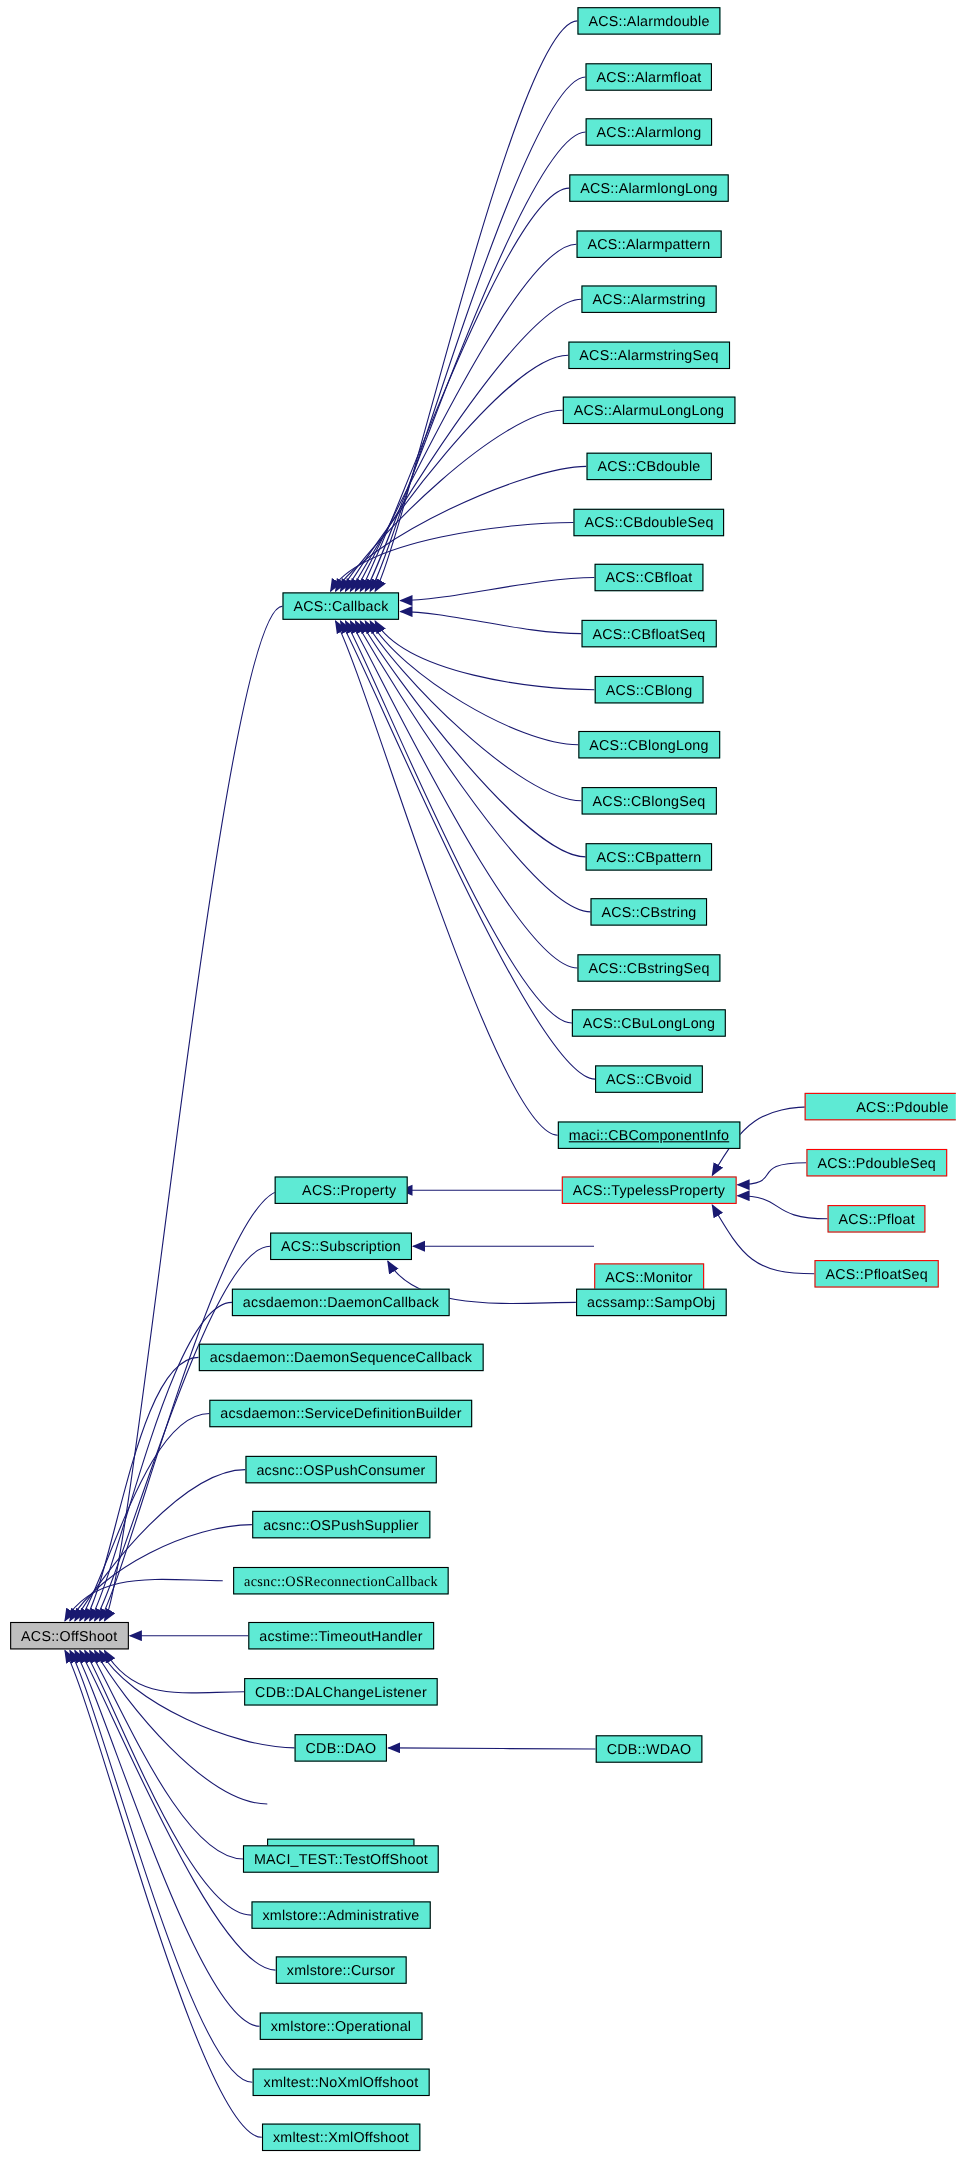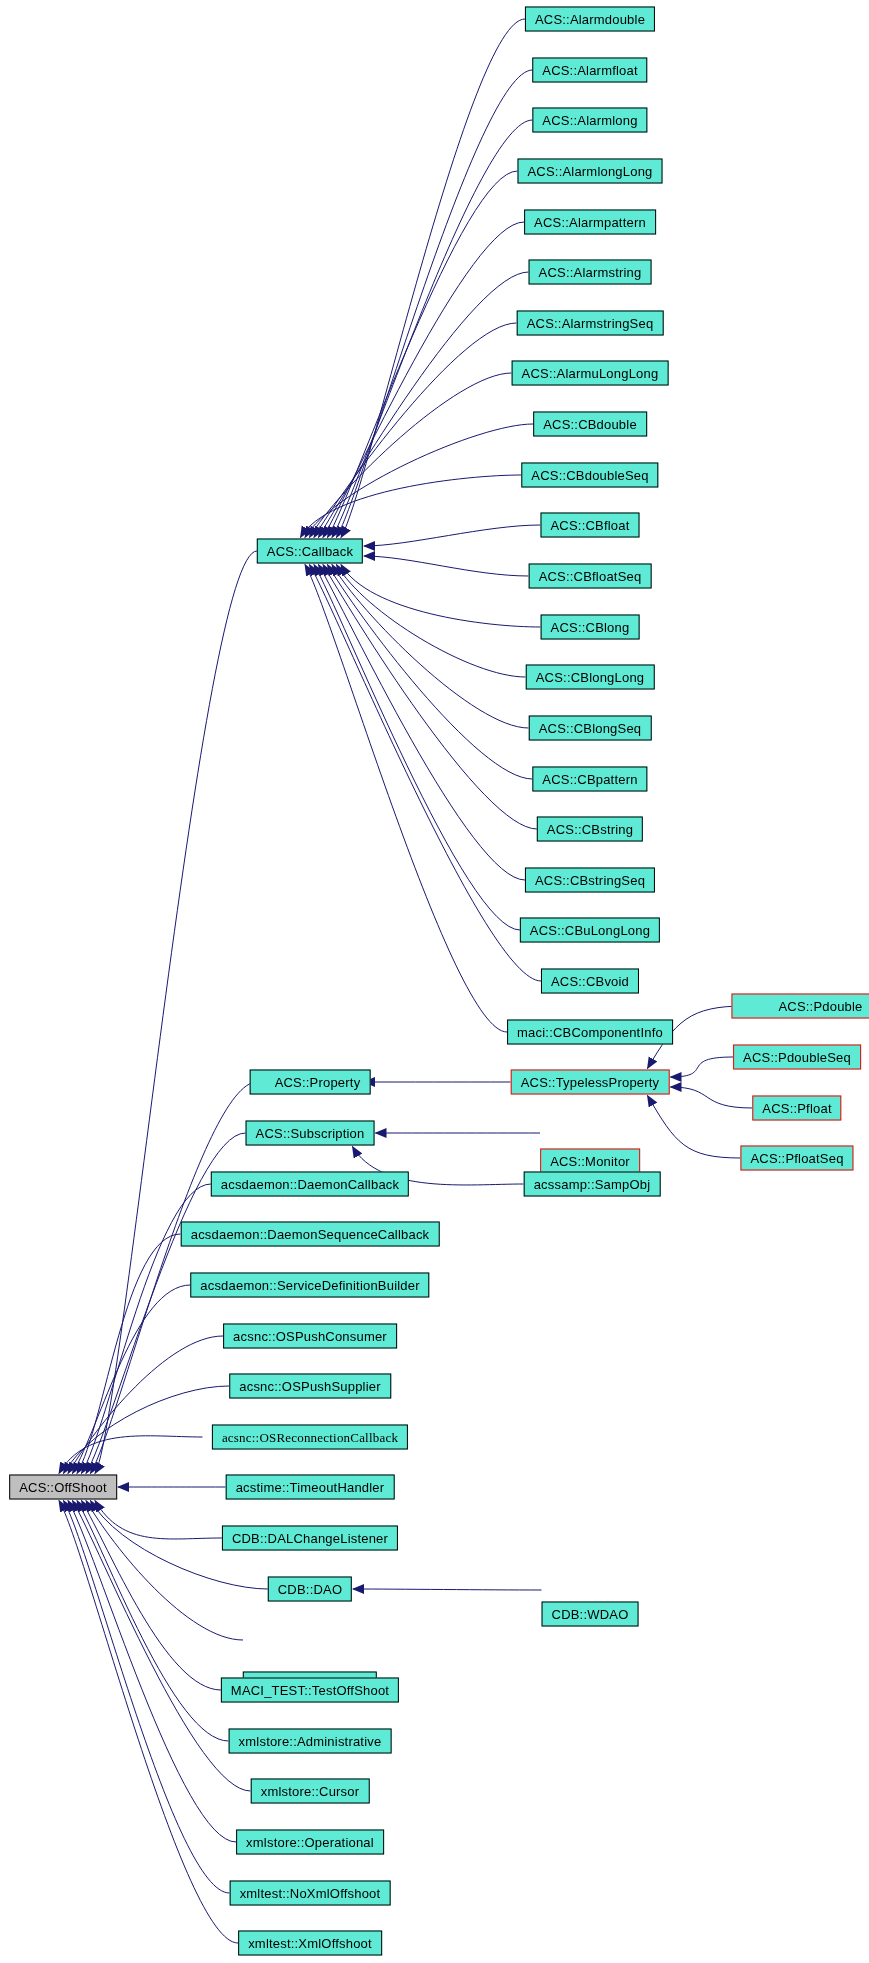--- a/index.html
+++ b/index.html
@@ -124,23 +124,23 @@
       <div class="node" style="left: 590px; top: 525px;">ACS::CBfloat</div>
       <div class="node" style="left: 590px; top: 576px;">ACS::CBfloatSeq</div>
       <div class="node" style="left: 590px; top: 627px;">ACS::CBlong</div>
       <div class="node" style="left: 590px; top: 677px;">ACS::CBlongLong</div>
       <div class="node" style="left: 590px; top: 728px;">ACS::CBlongSeq</div>
       <div class="node" style="left: 590px; top: 779px;">ACS::CBpattern</div>
       <div class="node" style="left: 590px; top: 829px;">ACS::CBstring</div>
       <div class="node" style="left: 590px; top: 880px;">ACS::CBstringSeq</div>
       <div class="node" style="left: 590px; top: 930px; text-align: center;">ACS::CBuLongLong</div>
       <div class="node" style="left: 590px; top: 981px;">ACS::CBvoid</div>
-      <div class="node" style="left: 590px; top: 1032px;">maci::CBComponentInfo</div>
+      <div class="node" style="left: 590px; top: 1032px; text-decoration: underline;">maci::CBComponentInfo</div>
       <div class="node red" style="left: 590px; top: 1082px;">ACS::TypelessProperty</div>
       <div class="node red" style="left: 590px; top: 1133px; margin-top: 28px;">ACS::Monitor</div>
       <div class="node" style="left: 592px; top: 1184px;">acssamp::SampObj</div>
-      <div class="node" style="left: 590px; top: 1590px; margin-top: 24px;">CDB::WDAO</div>
+      <div class="node" style="left: 590px; top: 1590px;">CDB::WDAO</div>
       <div class="node red" style="left: 802px; top: 1006px; padding-left: 46px;">ACS::Pdouble</div>
       <div class="node red" style="left: 797px; top: 1057px;">ACS::PdoubleSeq</div>
       <div class="node red" style="left: 797px; top: 1108px;">ACS::Pfloat</div>
       <div class="node red" style="left: 797px; top: 1158px;">ACS::PfloatSeq</div>
     </div>
 </div>
 
 </body></html>

